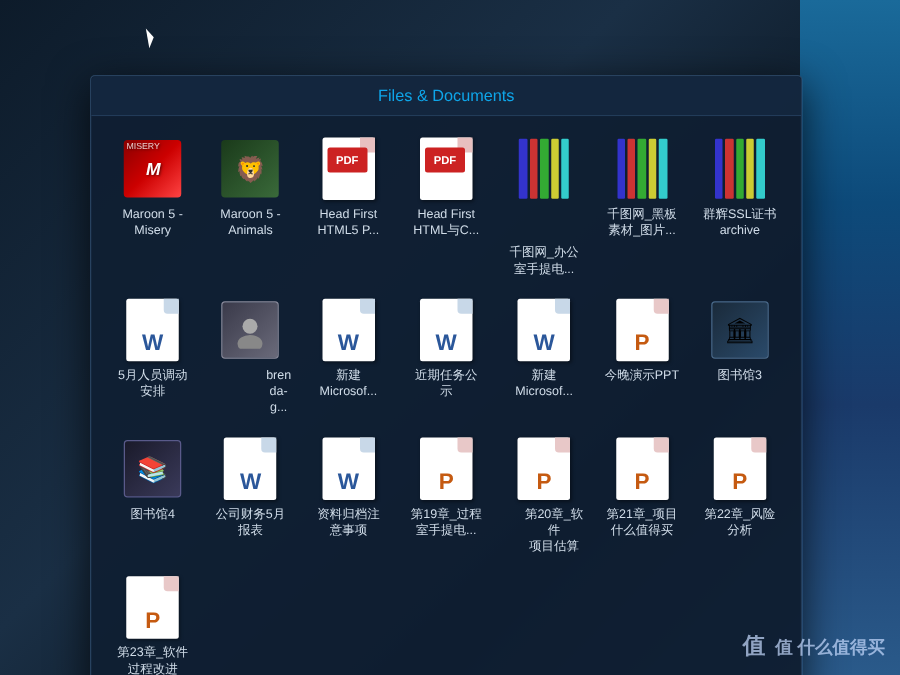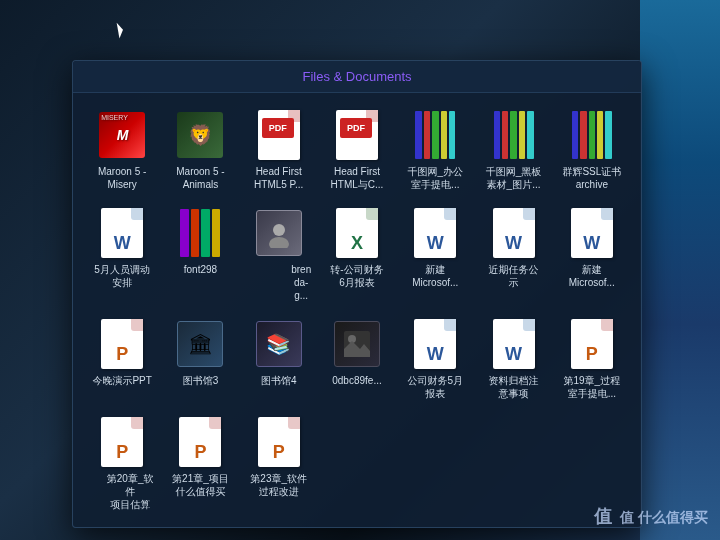--- a/index.html
+++ b/index.html
@@ -35,21 +35,21 @@
       background: rgba(15, 30, 50, 0.92);
       border: 1px solid rgba(100, 150, 200, 0.3);
       border-radius: 4px;
       box-shadow: 0 8px 32px rgba(0,0,0,0.7);
     }
 
     .window-titlebar {
       text-align: center;
       padding: 8px 12px;
       font-size: 13px;
-      color: #8b5cf6;
+      color: #0ea5e9;
       border-bottom: 1px solid rgba(100,150,200,0.2);
       background: rgba(20, 40, 65, 0.8);
       border-radius: 4px 4px 0 0;
     }
 
     .window-content {
       padding: 12px;
       display: grid;
       grid-template-columns: repeat(7, 1fr);
       gap: 8px 4px;
@@ -299,21 +299,21 @@
       <div class="file-item">
         <div class="file-icon">
           <div style="width: 40px; height: 48px; display: flex; gap: 2px; align-items: stretch;">
             <div style="flex: 1 1 0%; background: rgb(51, 51, 204); border-radius: 1px;"></div>
             <div style="flex: 1 1 0%; background: rgb(204, 51, 51); border-radius: 1px;"></div>
             <div style="flex: 1 1 0%; background: rgb(51, 170, 51); border-radius: 1px;"></div>
             <div style="flex: 1 1 0%; background: rgb(204, 204, 51); border-radius: 1px;"></div>
             <div style="flex: 1 1 0%; background: rgb(51, 204, 204); border-radius: 1px;"></div>
           </div>
         </div>
-        <div class="file-label" style="white-space: pre-line;">千图网_办公
+        <div class="file-label" style="white-space: pre-line; margin-top: 31px;">千图网_办公
 室手提电...</div>
       </div>
       <div class="file-item">
         <div class="file-icon">
           <div style="width: 40px; height: 48px; display: flex; gap: 2px; align-items: stretch;">
             <div style="flex: 1 1 0%; background: rgb(51, 51, 204); border-radius: 1px;"></div>
             <div style="flex: 1 1 0%; background: rgb(204, 51, 51); border-radius: 1px;"></div>
             <div style="flex: 1 1 0%; background: rgb(51, 170, 51); border-radius: 1px;"></div>
             <div style="flex: 1 1 0%; background: rgb(204, 204, 51); border-radius: 1px;"></div>
             <div style="flex: 1 1 0%; background: rgb(51, 204, 204); border-radius: 1px;"></div>
@@ -337,49 +337,31 @@
       </div>
       <div class="file-item">
         <div class="file-icon">
           <div class="icon-word"></div>
         </div>
         <div class="file-label" style="white-space: pre-line;">5月人员调动
 安排</div>
       </div>
       <div class="file-item">
         <div class="file-icon">
-          <div style="width: 40px; height: 48px; display: flex; gap: 2px; align-items: stretch;">
-            <div style="flex: 1 1 0%; background: rgb(136, 0, 204); border-radius: 1px;"></div>
-            <div style="flex: 1 1 0%; background: rgb(204, 51, 0); border-radius: 1px;"></div>
-            <div style="flex: 1 1 0%; background: rgb(0, 170, 102); border-radius: 1px;"></div>
-            <div style="flex: 1 1 0%; background: rgb(204, 170, 0); border-radius: 1px;"></div>
-          </div>
-        </div>
-        <div class="file-label" style="white-space: pre-line;">font298</div>
-      </div>
-      <div class="file-item">
-        <div class="file-icon">
           <div style="width: 46px; height: 46px; background: linear-gradient(135deg, rgb(58, 58, 74), rgb(106, 106, 122)); border-radius: 3px; border: 1px solid rgb(138, 138, 154); overflow: hidden; display: flex; align-items: center; justify-content: center;">
             <svg width="30" height="30" viewBox="0 0 30 30">
               <circle cx="15" cy="12" r="6" fill="#aaa"></circle>
               <ellipse cx="15" cy="26" rx="10" ry="7" fill="#888"></ellipse>
             </svg>
           </div>
         </div>
         <div class="file-label" style="white-space: pre-line; margin-left: 45px;">brenda-g...</div>
       </div>
       <div class="file-item">
         <div class="file-icon">
-          <div class="icon-excel"></div>
-        </div>
-        <div class="file-label" style="white-space: pre-line;">转-公司财务
-6月报表</div>
-      </div>
-      <div class="file-item">
-        <div class="file-icon">
           <div class="icon-word"></div>
         </div>
         <div class="file-label" style="white-space: pre-line;">新建
 Microsof...</div>
       </div>
       <div class="file-item">
         <div class="file-icon">
           <div class="icon-word"></div>
         </div>
         <div class="file-label" style="white-space: pre-line;">近期任务公
@@ -405,32 +387,20 @@
         <div class="file-label" style="white-space: pre-line;">图书馆3</div>
       </div>
       <div class="file-item">
         <div class="file-icon">
           <div style="width: 46px; height: 46px; background: linear-gradient(135deg, rgb(26, 26, 42), rgb(58, 58, 90)); border-radius: 3px; border: 1px solid rgb(90, 90, 138); display: flex; align-items: center; justify-content: center; font-size: 20px;">📚</div>
         </div>
         <div class="file-label" style="white-space: pre-line;">图书馆4</div>
       </div>
       <div class="file-item">
         <div class="file-icon">
-          <div style="width: 46px; height: 46px; background: linear-gradient(135deg, rgb(26, 26, 26), rgb(42, 42, 58)); border-radius: 3px; border: 1px solid rgb(74, 74, 90); display: flex; align-items: center; justify-content: center;">
-            <svg width="30" height="30" viewBox="0 0 30 30">
-              <rect x="2" y="2" width="26" height="26" rx="2" fill="#333"></rect>
-              <circle cx="10" cy="10" r="4" fill="#666"></circle>
-              <path d="M2 20 L10 12 L18 20 L22 15 L28 22 L28 28 L2 28Z" fill="#555"></path>
-            </svg>
-          </div>
-        </div>
-        <div class="file-label" style="white-space: pre-line;">0dbc89fe...</div>
-      </div>
-      <div class="file-item">
-        <div class="file-icon">
           <div class="icon-word"></div>
         </div>
         <div class="file-label" style="white-space: pre-line;">公司财务5月
 报表</div>
       </div>
       <div class="file-item">
         <div class="file-icon">
           <div class="icon-word"></div>
         </div>
         <div class="file-label" style="white-space: pre-line;">资料归档注
@@ -449,20 +419,27 @@
         </div>
         <div class="file-label" style="white-space: pre-line; margin-left: 16px;">第20章_软件
 项目估算</div>
       </div>
       <div class="file-item">
         <div class="file-icon">
           <div class="icon-ppt"></div>
         </div>
         <div class="file-label" style="white-space: pre-line;">第21章_项目
 什么值得买</div>
+      </div>
+      <div class="file-item">
+        <div class="file-icon">
+          <div class="icon-ppt"></div>
+        </div>
+        <div class="file-label" style="white-space: pre-line;">第22章_风险
+分析</div>
       </div>
       <div class="file-item">
         <div class="file-icon">
           <div class="icon-ppt"></div>
         </div>
         <div class="file-label" style="white-space: pre-line;">第23章_软件
 过程改进</div>
       </div>
     </div>
 </div>

